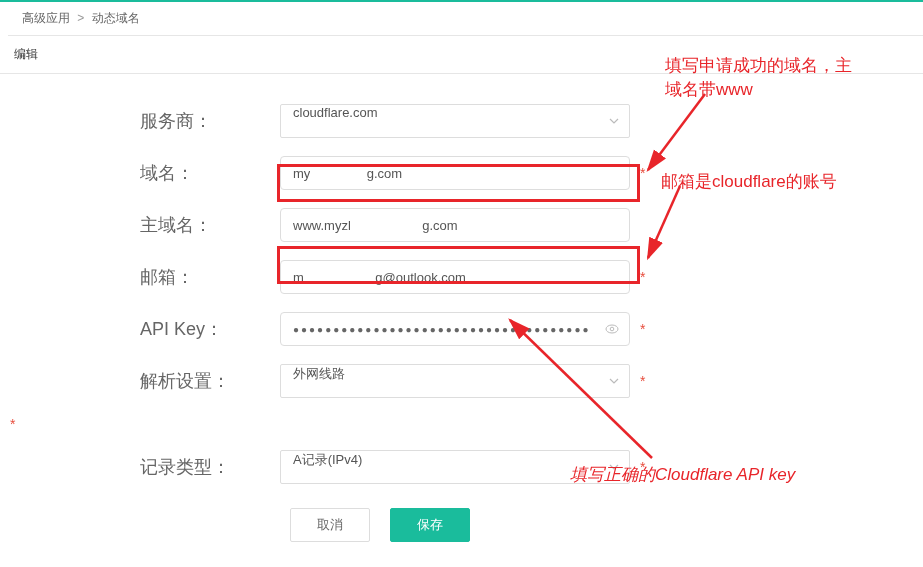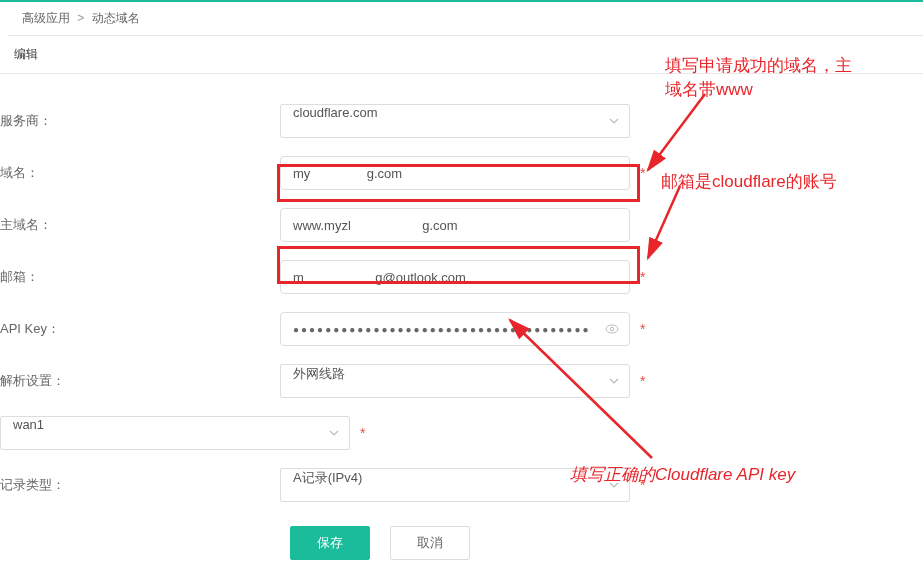--- a/index.html
+++ b/index.html
@@ -36,22 +36,23 @@
       position: relative;
     }
     .form-row {
       display: flex;
       align-items: center;
       margin-bottom: 18px;
     }
     .form-label {
       width: 280px;
       text-align: left;
+      padding-left: 140px;
       color: #666;
-      font-size: 13px;
+      font-size: 18px;
     }
     .form-control-wrap {
       position: relative;
       width: 350px;
     }
     .form-select, .form-input {
       width: 100%;
       height: 34px;
       border: 1px solid #ddd;
       border-radius: 2px;
@@ -241,51 +242,41 @@
       <span class="chevron">
         <svg width="12" height="12" viewBox="0 0 12 12">
             <path d="M2 4 L6 8 L10 4" fill="none" stroke="currentColor" stroke-width="1.2"></path>
           </svg>
       </span>
     </div>
     <span class="required-star">*</span>
   </div>
 
   <div class="form-row">
+    <span class="required-star">*</span>
+  </div>
+
+  <div class="form-row">
+    <div class="form-label">记录类型：</div>
     <div class="form-control-wrap">
       <div class="form-select">
-        <span>wan1</span>
+        <span>A记录(IPv4)</span>
       </div>
       <span class="chevron">
         <svg width="12" height="12" viewBox="0 0 12 12">
             <path d="M2 4 L6 8 L10 4" fill="none" stroke="currentColor" stroke-width="1.2"></path>
           </svg>
       </span>
     </div>
     <span class="required-star">*</span>
   </div>
 
-  <div class="form-row">
-    <div class="form-label">记录类型：</div>
-    <div class="form-control-wrap">
-      <div class="form-select">
-        <span>A记录(IPv4)</span>
-      </div>
-      <span class="chevron">
-        <svg width="12" height="12" viewBox="0 0 12 12">
-            <path d="M2 4 L6 8 L10 4" fill="none" stroke="currentColor" stroke-width="1.2"></path>
-          </svg>
-      </span>
-    </div>
-    <span class="required-star">*</span>
-  </div>
-
   <div class="actions">
+    <button class="btn btn-default">取消</button>
     <button class="btn btn-primary">保存</button>
-    <button class="btn btn-default">取消</button>
   </div>
 
 </div>
 
 <div class="red-box" style="left:277px; top:164px; width:363px; height:38px;"></div>
 <div class="red-box" style="left:277px; top:246px; width:363px; height:38px;"></div>
 
 <div class="annotation" style="left:665px; top:54px;">
   <div>填写申请成功的域名，主</div>
   <div>域名带www</div>

